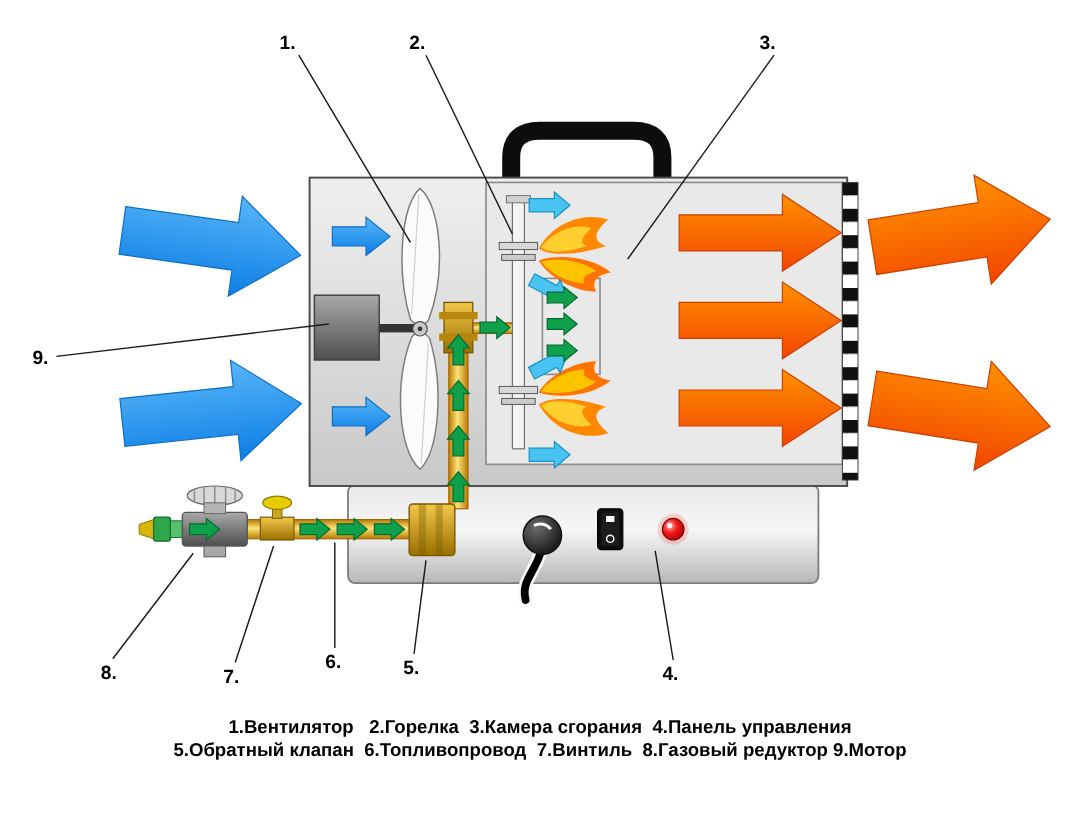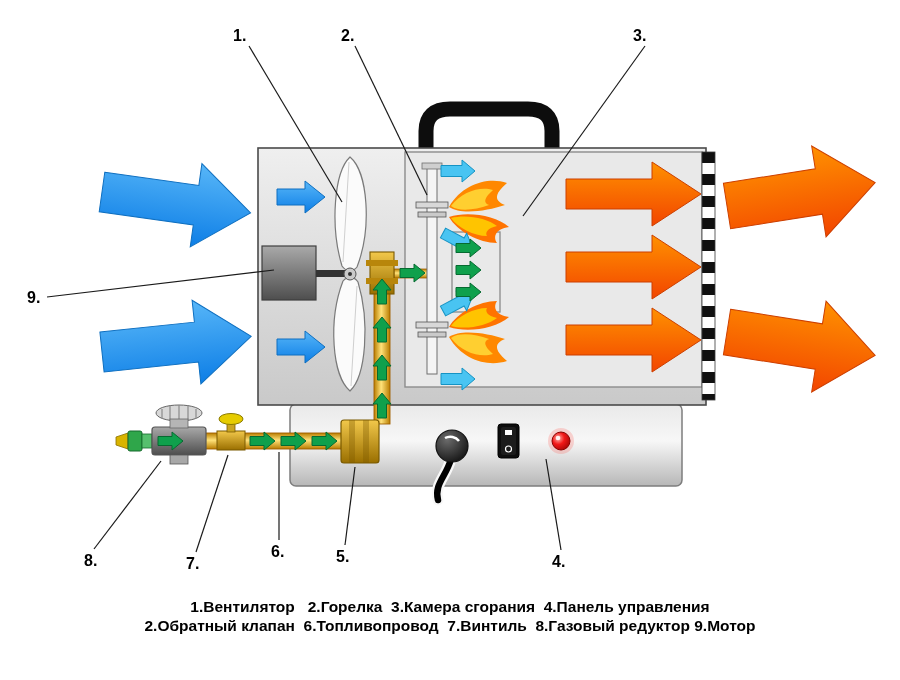--- a/index.html
+++ b/index.html
@@ -216,15 +216,15 @@
   <text class="callout" x="27" y="303">9.</text>
   <text class="callout" x="84" y="566">8.</text>
   <text class="callout" x="186" y="569">7.</text>
   <text class="callout" x="271" y="557">6.</text>
   <text class="callout" x="336" y="562">5.</text>
   <text class="callout" x="552" y="567">4.</text>
 </svg>
 
 <div class="legend">
   <div class="legend-line">1.Вентилятор   2.Горелка  3.Камера сгорания  4.Панель управления</div>
-  <div class="legend-line">2.Обратный клапан  6.Топливопровод  7.Винтиль  8.Газовый редуктор 9.Мотор</div>
+  <div class="legend-line">5.Обратный клапан  6.Топливопровод  7.Винтиль  8.Газовый редуктор 9.Мотор</div>
 </div>
 </div>
 
 </body></html>

